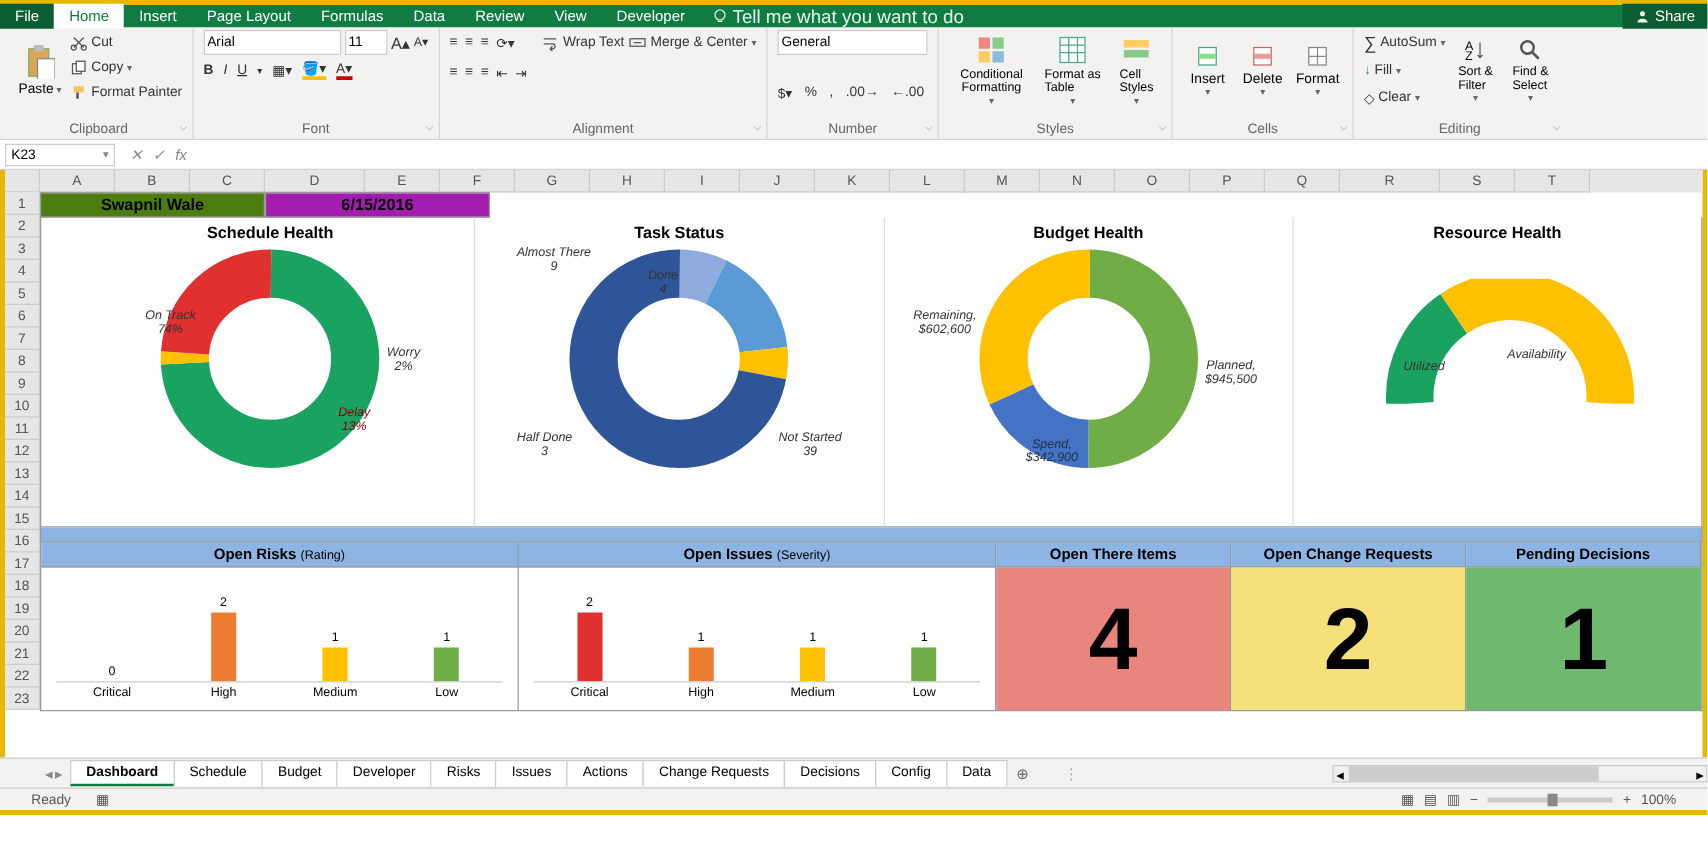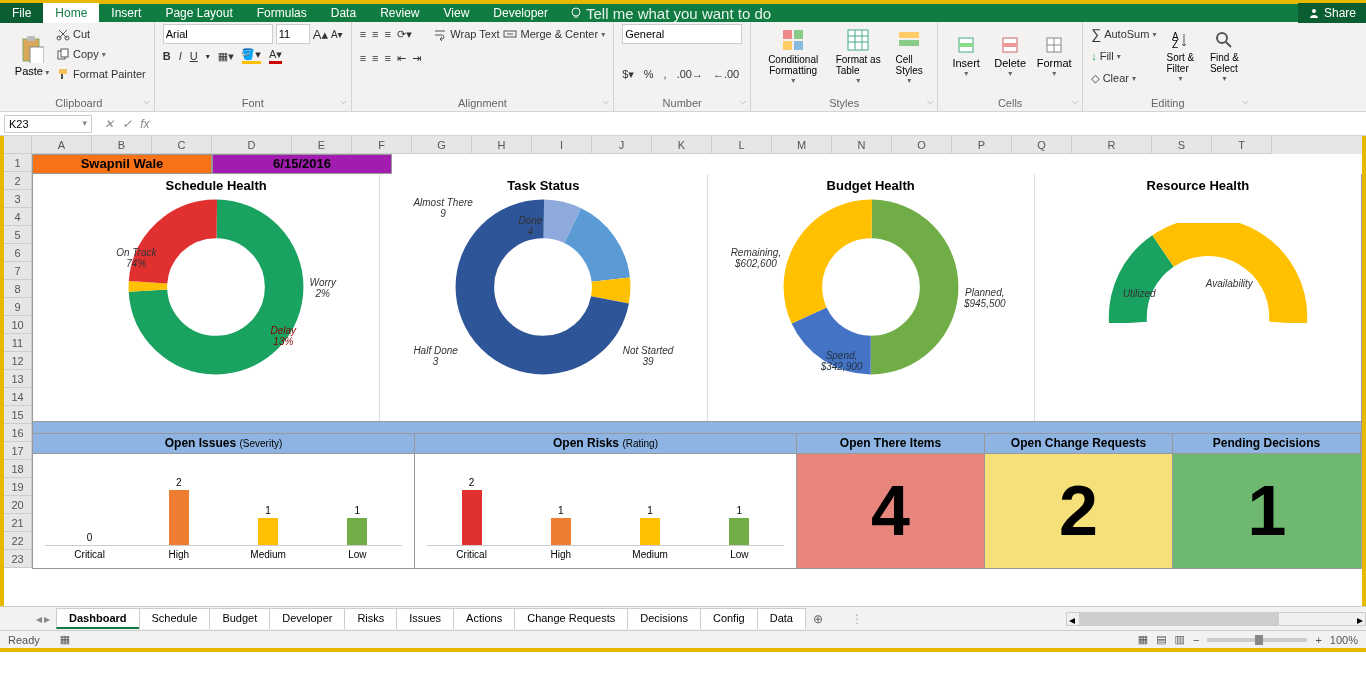--- a/index.html
+++ b/index.html
@@ -37,21 +37,21 @@
 .col-headers { display: flex; height: 18px; background: #e6e6e6; }
 .col-h { border-right: 1px solid #ccc; border-bottom: 1px solid #ccc; text-align: center; font-size: 11px; color: #555; line-height: 18px; }
 .row-headers { width: 28px; background: #e6e6e6; }
 .row-h { height: 18px; border-bottom: 1px solid #ccc; border-right: 1px solid #ccc; text-align: center; font-size: 11px; color: #555; line-height: 18px; }
 .grid-wrap { flex: 1; position: relative; }
 .grid-content { position: absolute; inset: 0; }
 
 
 .dash-header { display: flex; height: 20px; }
 .dh-cell { border: 1px solid #999; font-weight: bold; font-size: 13px; text-align: center; line-height: 18px; }
-.dh-name { width: 180px; background: #f97316; }
+.dh-name { width: 180px; background: #4d7c0f; }
 .dh-title { flex: 1; background: #8db4e2; }
 .dh-date { width: 180px; background: #a21caf; }
 
 .charts-row { display: flex; height: 248px; border: 1px solid #999; border-top: none; padding-left: 20px; }
 .chart-cell { flex: 1; padding: 4px; text-align: center; position: relative; border-right: 1px solid #ddd; }
 .chart-cell:last-child { border-right: none; }
 .chart-title { font-weight: bold; font-size: 13px; margin-bottom: 4px; }
 .donut-wrap { position: relative; width: 180px; height: 180px; margin: 0 auto; }
 .donut-label { position: absolute; font-size: 10px; color: #333; white-space: nowrap; font-style: italic; }
 
@@ -73,21 +73,21 @@
 
 .sheet-tabs { display: flex; align-items: center; height: 24px; background: #f3f2f1; border-top: 1px solid #ccc; padding-left: 30px; gap: 0; }
 .sheet-nav { display: flex; gap: 2px; padding: 0 6px; color: #888; }
 .stab { padding: 3px 12px; border: 1px solid #ccc; border-bottom: none; background: #fff; font-size: 11px; margin-right: -1px; }
 .stab.active { background: #fff; font-weight: bold; border-bottom: 2px solid #107c41; }
 .stab-add { padding: 3px 8px; color: #666; }
 .hscroll { margin-left: auto; width: 300px; height: 14px; border: 1px solid #ccc; background: #f0f0f0; position: relative; }
 .hscroll-thumb { position: absolute; left: 12px; width: 200px; top: 0; bottom: 0; background: #cdcdcd; }
 
 
-.status-bar { display: flex; align-items: center; height: 22px; background: #f3f2f1; border-top: 1px solid #ccc; padding: 0 8px; font-size: 11px; color: #555; border-bottom: 4px solid #e6b800; }
+.status-bar { display: flex; align-items: center; height: 22px; background: #f3f2f1; border-top: 1px solid #ccc; padding: 0 25px; font-size: 11px; color: #555; border-bottom: 4px solid #e6b800; }
 .status-right { margin-left: auto; display: flex; align-items: center; gap: 8px; }
 .zoom-slider { width: 100px; height: 4px; background: #ccc; position: relative; }
 .zoom-thumb { position: absolute; top: -3px; left: 48px; width: 8px; height: 10px; background: #888; }
 </style>
 </head>
 <body>
 
 <div class="ribbon-tabs">
   <div class="ribbon-tab file">File</div>
   <div class="ribbon-tab active">Home</div>
@@ -453,22 +453,22 @@
               <path d="M55 28 A80 80 0 0 1 180 100" fill="none" stroke="#ffc000" stroke-width="38"></path>
             </svg>
             <div class="donut-label" style="top:55px;right:35px">Availability</div>
             <div class="donut-label" style="top:65px;left:15px">Utilized</div>
           </div>
         </div>
       </div>
       <div class="spacer-row"></div>
 
       <div class="metrics-header">
+        <div class="mh-cell" style="flex:1"><span>Open Risks</span> <span class="sub">(Rating)</span></div>
         <div class="mh-cell" style="flex:1"><span>Open Issues</span> <span class="sub">(Severity)</span></div>
-        <div class="mh-cell" style="flex:1"><span>Open Risks</span> <span class="sub">(Rating)</span></div>
         <div class="mh-cell" style="width:188px">Open There Items</div>
         <div class="mh-cell" style="width:188px">Open Change Requests</div>
         <div class="mh-cell" style="width:188px">Pending Decisions</div>
       </div>
       <div class="metrics-body">
         <div class="bar-chart" id="risks-chart">
             <div class="bar-col">
               <div class="bar-val">0</div>
               <div class="bar-rect" style="height: 0px; background: rgb(224, 48, 48);"></div>
               <div class="bar-cat">Critical</div>

